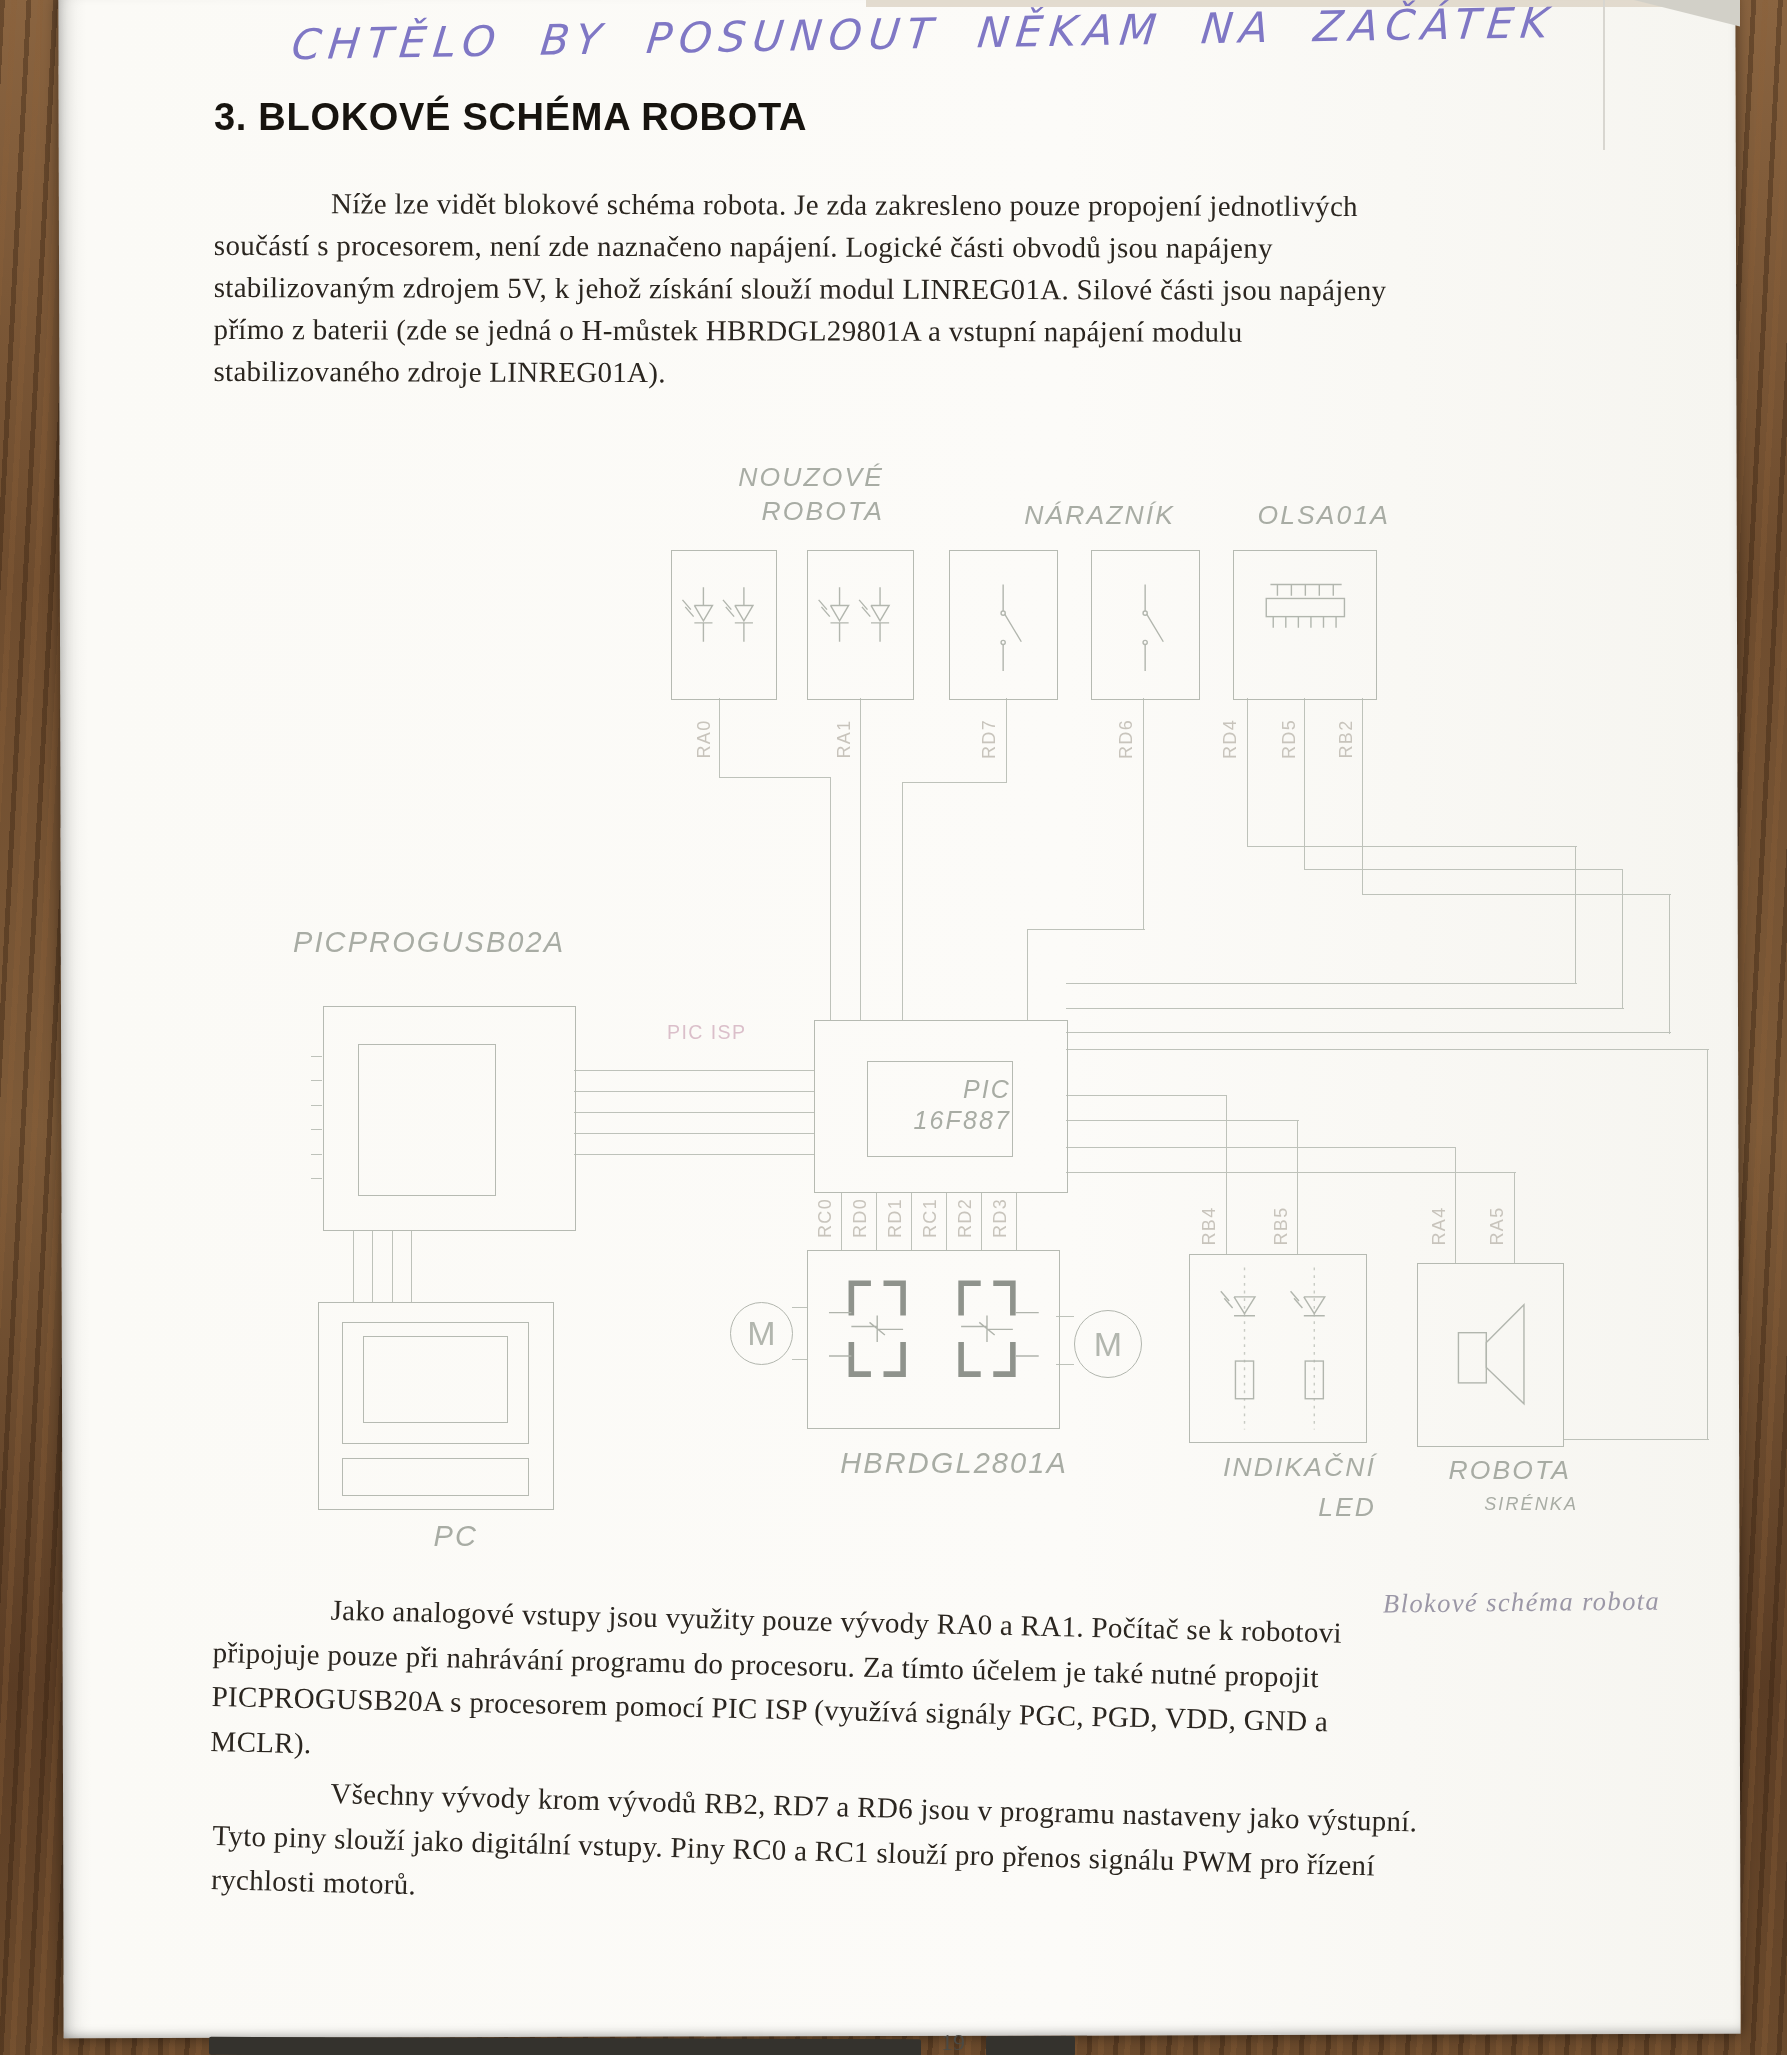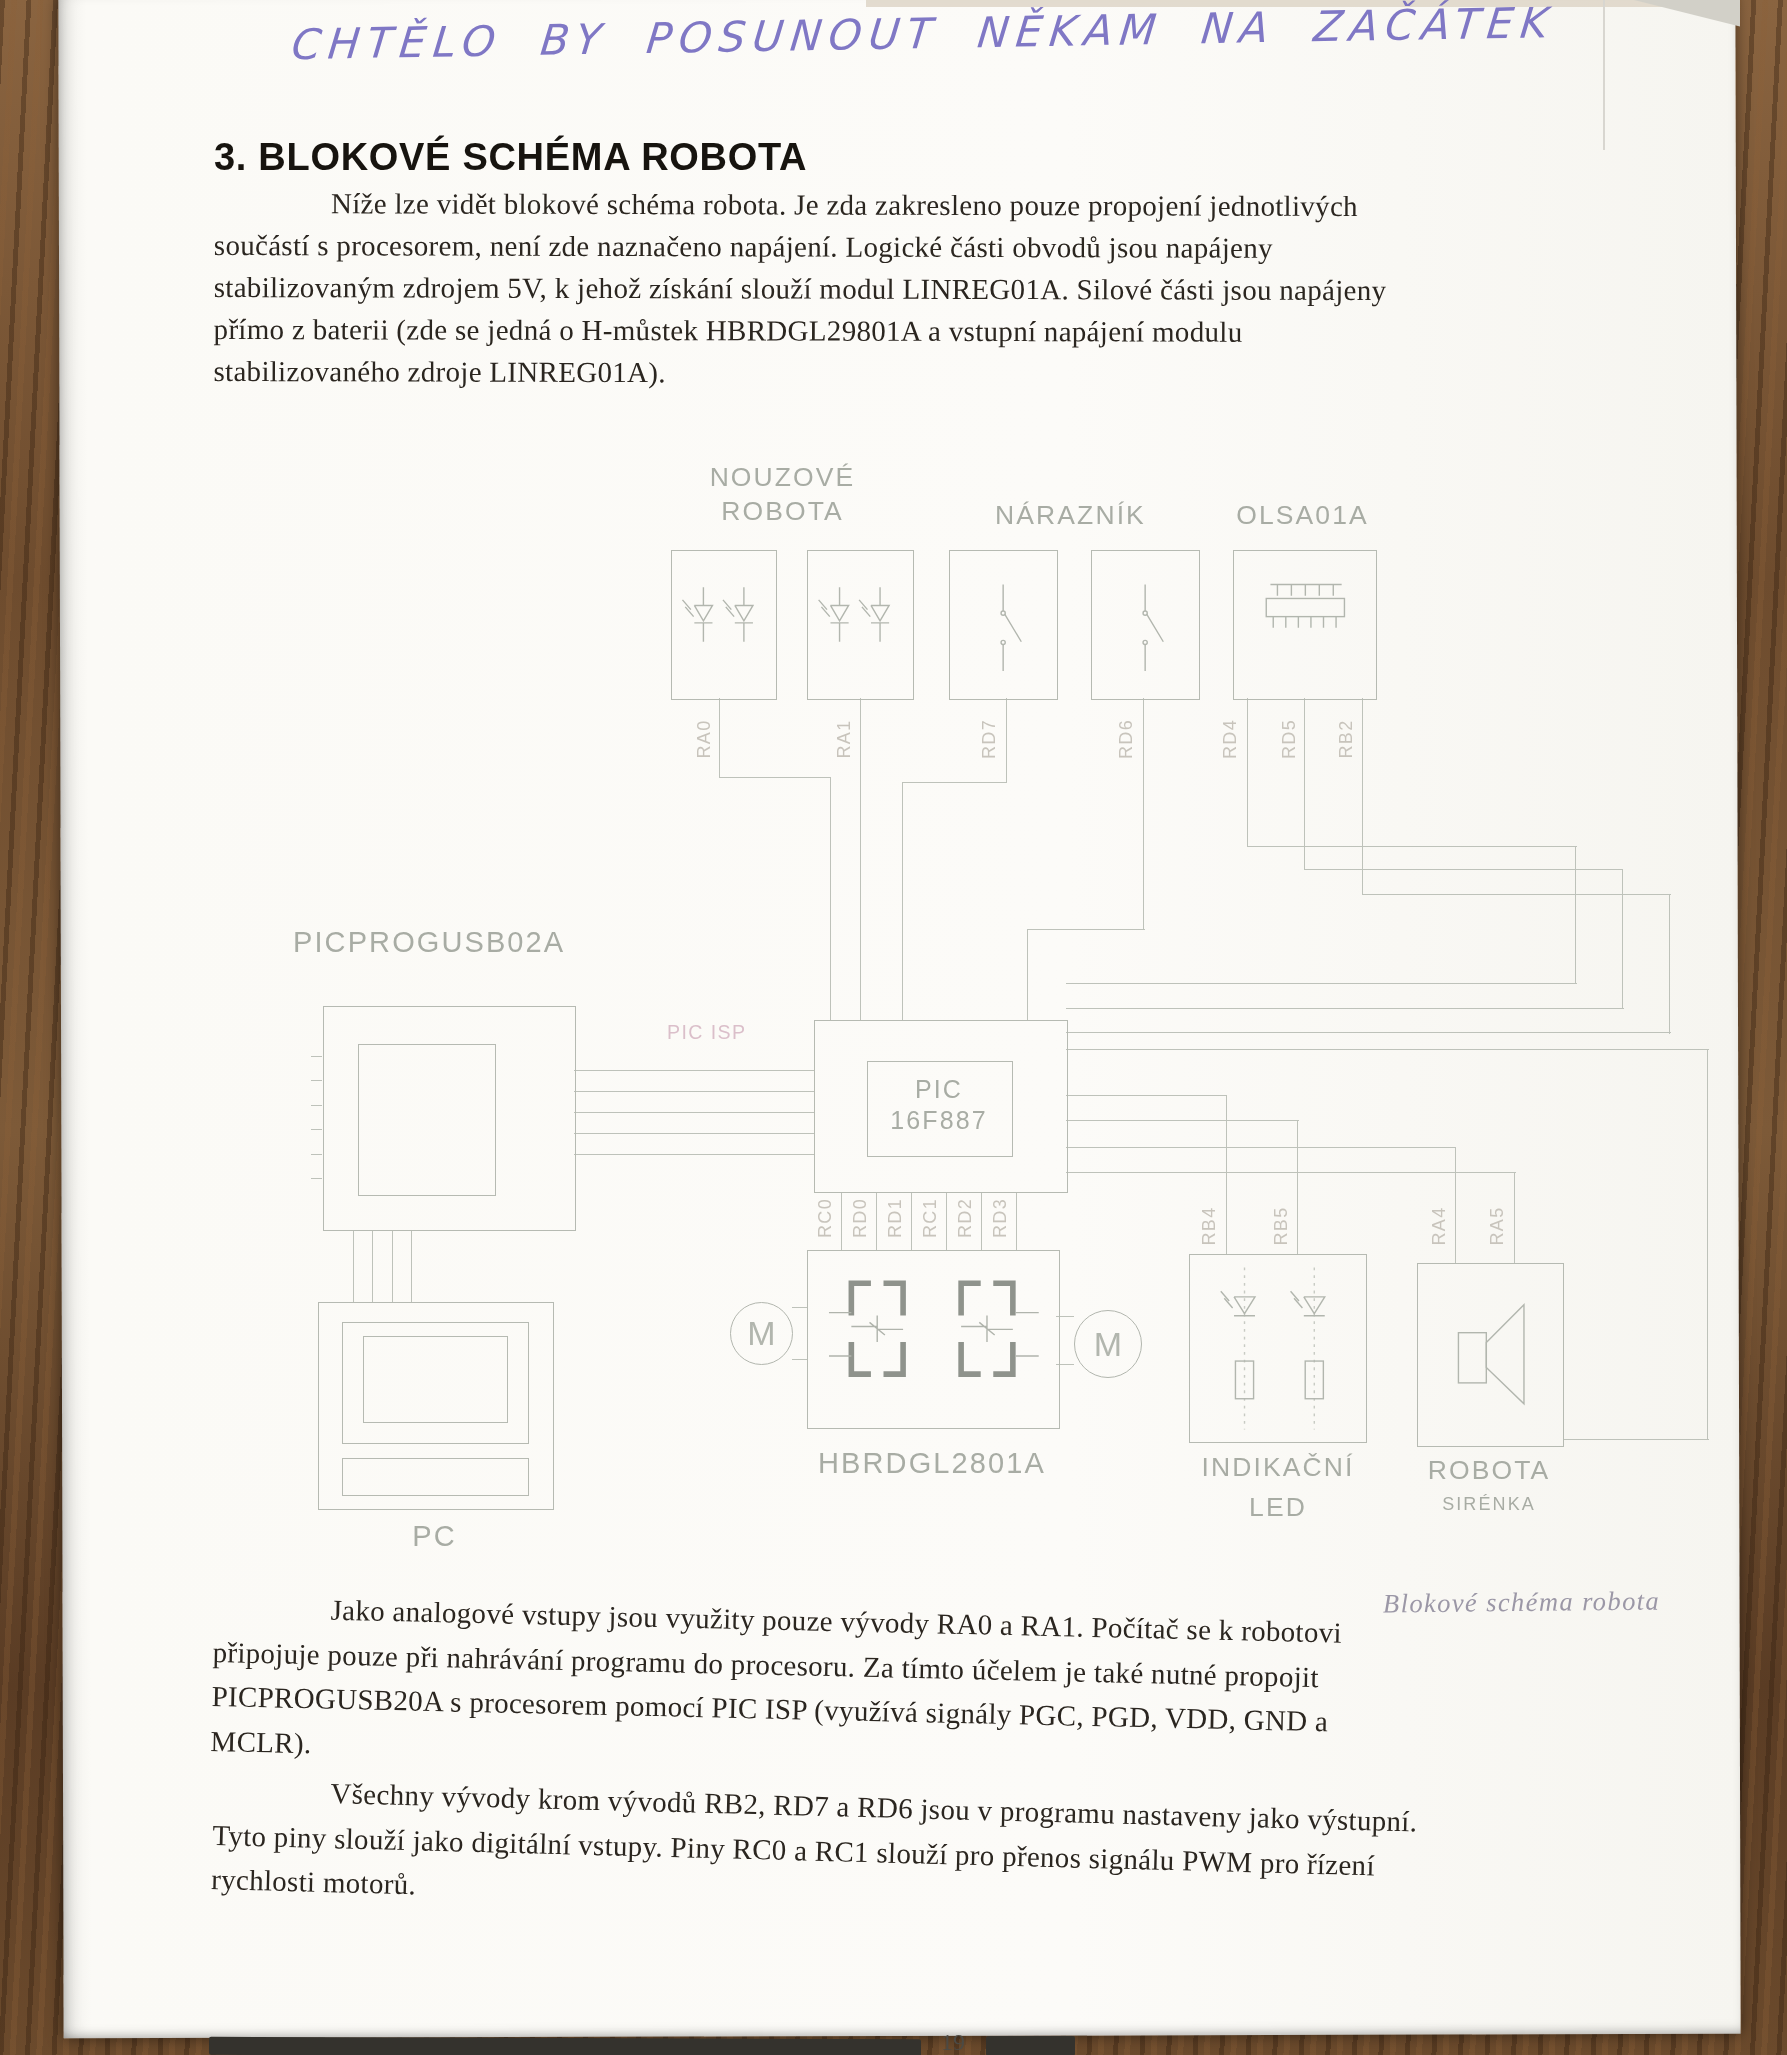--- a/index.html
+++ b/index.html
@@ -10,27 +10,27 @@
     font-family:"Liberation Serif",serif;}
   #page{position:absolute;left:61px;top:-5.6px;width:1677px;height:2042px;
     background:linear-gradient(90deg,#efeeea 0,#fbfaf6 28px,#fcfbf8 60%,#f6f5f0 100%);
     transform:rotate(-0.15deg);
     box-shadow:0 0 15.4px rgba(0,0,0,.5), inset 9.8px 0 18px -9.8px rgba(0,0,0,.3), inset 0 -7px 12.6px -7px rgba(0,0,0,.35);}
   .t{position:absolute;white-space:nowrap;}
   #handwriting{left:292px;top:11.2px;width:1047px;font-family:"DejaVu Sans",sans-serif;
     font-style:italic;font-size:42px;color:#6f66bf;opacity:.88;letter-spacing:7px;word-spacing:18px;
     transform:rotate(-1deg) skewX(-7deg);}
   #heading{left:214px;top:96px;font-family:"Liberation Sans",sans-serif;font-weight:bold;
-    font-size:38px;color:#17140f;letter-spacing:0.7px;margin-top:40px;}
+    font-size:38px;color:#17140f;letter-spacing:0.7px;}
   .body-line{position:absolute;font-size:29px;color:#2b2620;letter-spacing:0.3px;white-space:nowrap;}
   .para{position:absolute;}
   .indent{padding-left:117px;}
   
   .dlabel{position:absolute;font-family:"Liberation Sans",sans-serif;color:#a8aca4;
-    letter-spacing:2.1px;text-align:center;white-space:nowrap;}
+    letter-spacing:2.1px;text-align:right;white-space:nowrap;font-style:italic;}
   .dbox{position:absolute;border:1.4px solid #b6bab2;}
   .wire{position:absolute;background:#bec2ba;}
   .vpin{position:absolute;transform:translate(-50%,-50%) rotate(-90deg);
     font-family:"Liberation Sans",sans-serif;font-size:18px;color:#c8c4bc;letter-spacing:1.4px;}
   .motor{position:absolute;border:1.4px solid #b2b6ae;border-radius:50%;
     display:flex;align-items:center;justify-content:center;
     font-family:"Liberation Sans",sans-serif;font-size:34px;color:#b2b6ae;}
   #caption{left:1383px;top:1587px;font-style:italic;font-size:26.5px;color:#9b97a6;
     transform:rotate(-0.6deg);letter-spacing:1.4px;}
   #bus-label{left:667px;top:1021px;font-family:Liberation Sans, sans-serif;font-size:19.6px;

